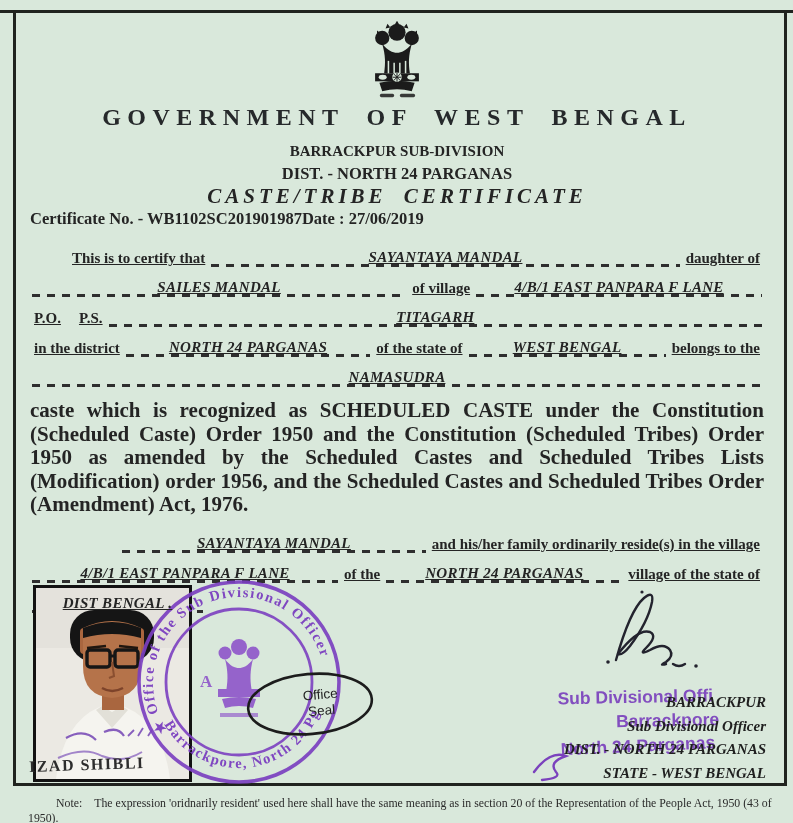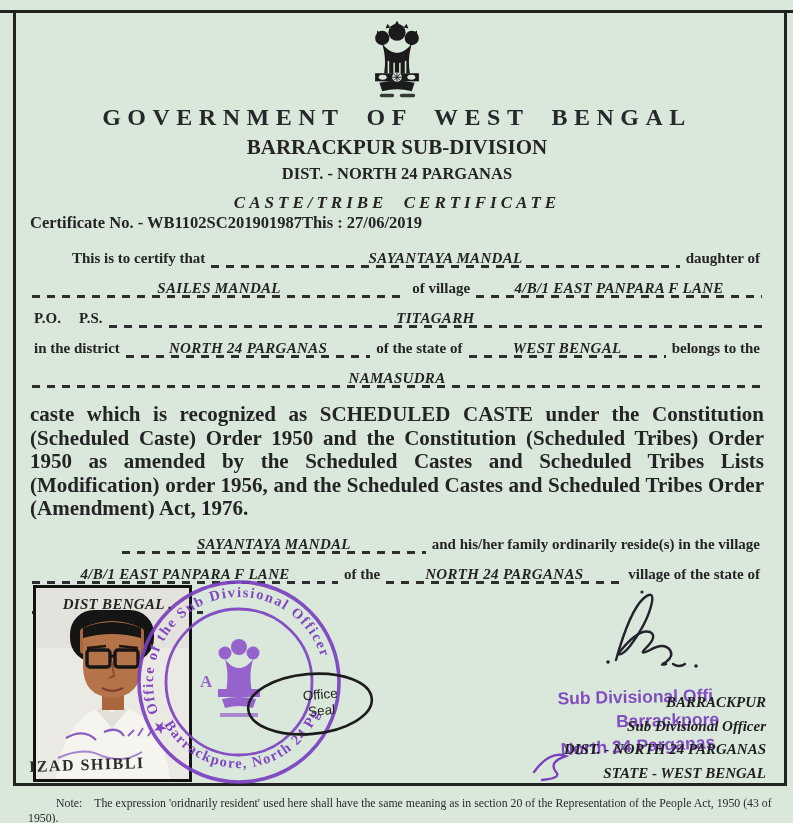--- a/index.html
+++ b/index.html
@@ -7,25 +7,25 @@
     position:relative; width:793px; height:823px;
     background:#d9e8db; overflow:hidden;
     font-family:"Liberation Serif", serif; color:#242424;
   }
   .topline{position:absolute;left:0;top:10px;width:100%;height:3px;background:#20231f;}
   .frame{position:absolute;left:13px;top:10px;width:768px;height:770px;border:3px solid #20231f;}
   .content{position:absolute;left:16px;top:13px;width:762px;text-align:center;}
   .emblem-wrap{margin-top:5px;}
   .h-gov{margin-top:2px;font-size:24px;font-weight:bold;letter-spacing:6.5px;word-spacing:10px;color:#26292b;}
   .h-office{margin-top:8px;font-size:16.5px;font-weight:bold;letter-spacing:.4px;}
-  .h-sub{margin-top:4px;font-size:21px;font-weight:bold;}
+  .h-sub{margin-top:12px;font-size:15px;font-weight:bold;}
   .h-dist{margin-top:4px;font-size:16.5px;font-weight:bold;}
-  .h-title{margin-top:9px;font-size:17px;font-weight:bold;font-style:italic;letter-spacing:4px;word-spacing:8px;}
+  .h-title{font-size:21px;font-weight:bold;font-style:italic;letter-spacing:4px;word-spacing:8px;}
   .meta{display:flex;padding:0 14px;margin-top:0;font-size:16.5px;font-weight:bold;text-align:left;}
-  .row{display:flex;align-items:flex-start;padding:0 14px;margin-top:6px;height:24px;font-size:15px;font-weight:bold;text-align:left;}
+  .row{display:flex;align-items:flex-end;padding:0 14px;margin-top:6px;height:24px;font-size:15px;font-weight:bold;text-align:left;text-decoration:underline;}
   .row.first{margin-top:17px;}
   .row.resid{margin-top:15px;}
   .lbl{white-space:nowrap;padding:0 4px 3px 4px;}
   .spacer{flex:0 0 auto;}
   .blank{flex:1 1 auto;min-width:40px;display:flex;justify-content:center;align-items:flex-end;position:relative;}
   .blank::after{content:"";position:absolute;left:2px;right:2px;bottom:3px;height:3px;
     background:repeating-linear-gradient(90deg,#2e2e2e 0 8px,transparent 8px 15px);}
   .val{font-style:italic;font-weight:bold;white-space:nowrap;padding:0 8px 4px;letter-spacing:.3px;position:relative;z-index:1;}
   .para{margin-top:9px;padding:0 14px;text-align:justify;font-size:21px;font-weight:bold;line-height:23.5px;}
   
@@ -90,21 +90,21 @@
     <div class="h-sub">BARRACKPUR SUB-DIVISION</div>
     <div class="h-dist">DIST. - NORTH 24 PARGANAS</div>
     <div class="h-title">CASTE/TRIBE CERTIFICATE</div>
 
     <div class="meta">
       <div>
         <span>Certificate No. -</span>
         <span>WB1102SC201901987</span>
       </div>
       <div>
-        <span>This :</span>
+        <span>Date :</span>
         <span>27/06/2019</span>
       </div>
     </div>
 
     <div class="row first">
       <span class="spacer" style="width:38px"></span>
       <span class="lbl">This is to certify that</span>
       <span class="blank">
         <span class="val">SAYANTAYA MANDAL</span>
       </span>

